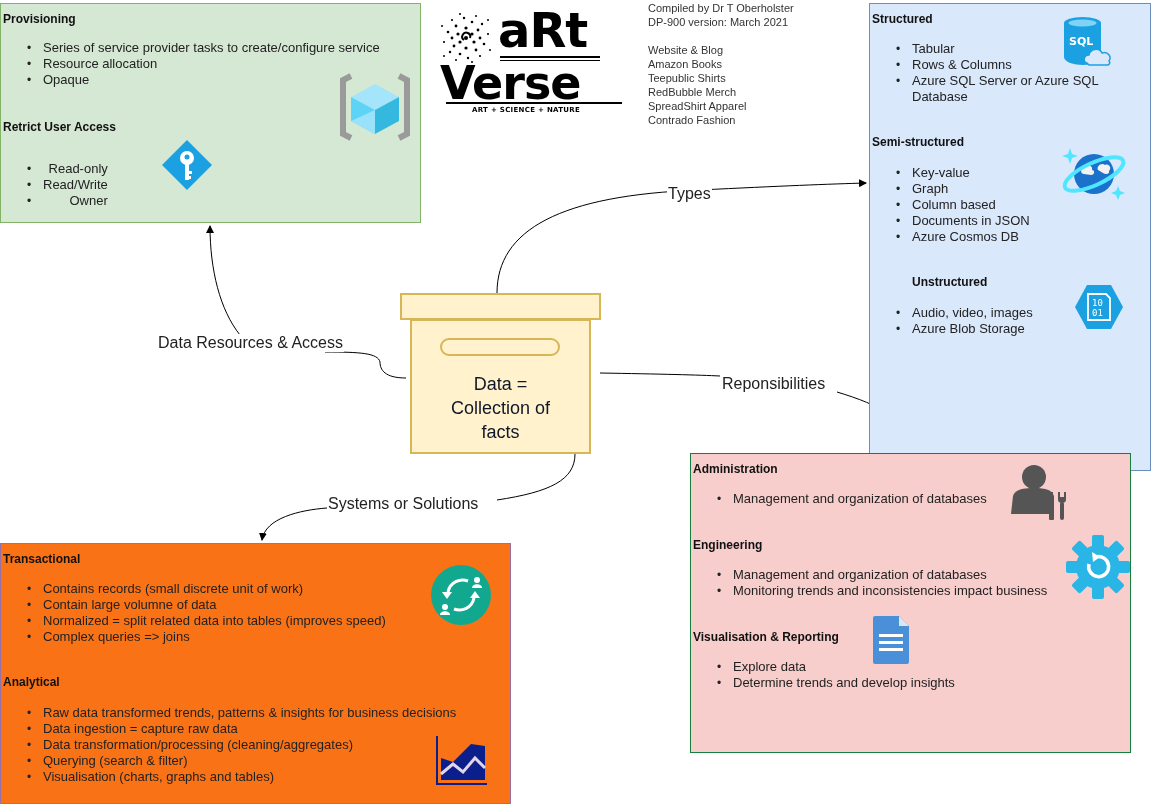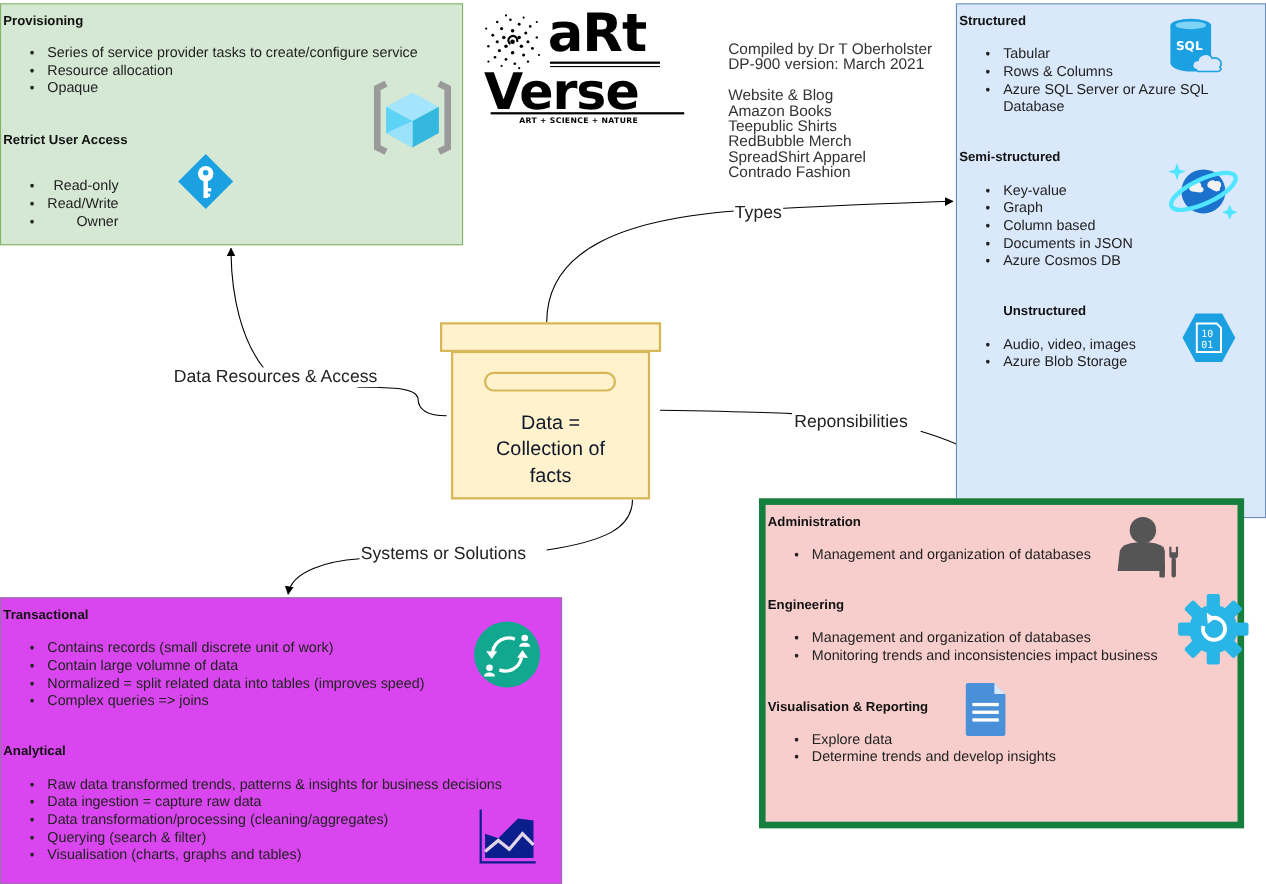--- a/index.html
+++ b/index.html
@@ -18,31 +18,31 @@
     margin: 0; padding: 0; list-style: none; position: absolute; left: 26px;
     font-size: 13px; line-height: 16px; color: #222;
   }
   .panel ul li { position: relative; padding-left: 16px; }
   .panel ul li::before {
     content: "•"; position: absolute; left: 0; top: 0; font-size: 12px;
   }
   .icon { position: absolute; }
   .green { left: 0; top: 3px; width: 421px; height: 220px; background: #d5e8d4; border: 1px solid #82b366; }
   .blue  { left: 869px; top: 3px; width: 282px; height: 468px; background: #dae8fc; border: 1px solid #6c8ebf; }
-  .purple{ left: 0; top: 543px; width: 511px; height: 261px; background: #d946ef; border: 1px solid #9673a6; }
-  .red   { left: 690px; top: 453px; width: 441px; height: 300px; background: #f8cecc; border: 6px solid #15803d; }
+  .purple{ left: 0; top: 543px; width: 511px; height: 261px; background: #f97316; border: 1px solid #9673a6; }
+  .red   { left: 690px; top: 453px; width: 441px; height: 300px; background: #f8cecc; border: 1px solid #15803d; }
 
   .box-lid { position: absolute; left: 400px; top: 293px; width: 201px; height: 27px; background: #fff2cc; border: 2px solid #d6b656; box-sizing: border-box; }
   .box-body{ position: absolute; left: 410px; top: 319px; width: 181px; height: 135px; background: #fff2cc; border: 2px solid #d6b656; box-sizing: border-box; }
   .box-handle { position: absolute; left: 440px; top: 338px; width: 120px; height: 18px; border: 2px solid #d6b656; border-radius: 10px; box-sizing: border-box; background: #fff2cc; }
   .box-text { position: absolute; left: 410px; top: 372px; width: 181px; text-align: center; font-size: 18px; line-height: 24px; color: #0f172a; white-space: pre-line; }
 
   .edge-label { position: absolute; font-size: 16px; color: #222; background: #fff; padding: 0 1px; line-height: 18px; white-space: nowrap; }
 
-  .credits { position: absolute; left: 662px; top: 1px; font-size: 14px; line-height: 14px; color: #333; margin-top: 36px; }
+  .credits { position: absolute; left: 648px; top: 1px; font-size: 11px; line-height: 14px; color: #333; }
   .credits .gap { height: 14px; }
 
   .logo { position: absolute; left: 436px; top: 8px; width: 180px; height: 110px; }
   .logo-word { position: absolute; font-family: "DejaVu Sans", sans-serif; font-weight: bold; color: #000; letter-spacing: -1px; }
   .logo-tag { position: absolute; left: 36px; top: 98px; font-size: 7px; font-weight: bold; font-family: "DejaVu Sans", sans-serif; letter-spacing: 0.3px; color: #000; }
 
   svg.wires { position: absolute; left: 0; top: 0; pointer-events: none; }
 </style>
 </head>
 <body>

